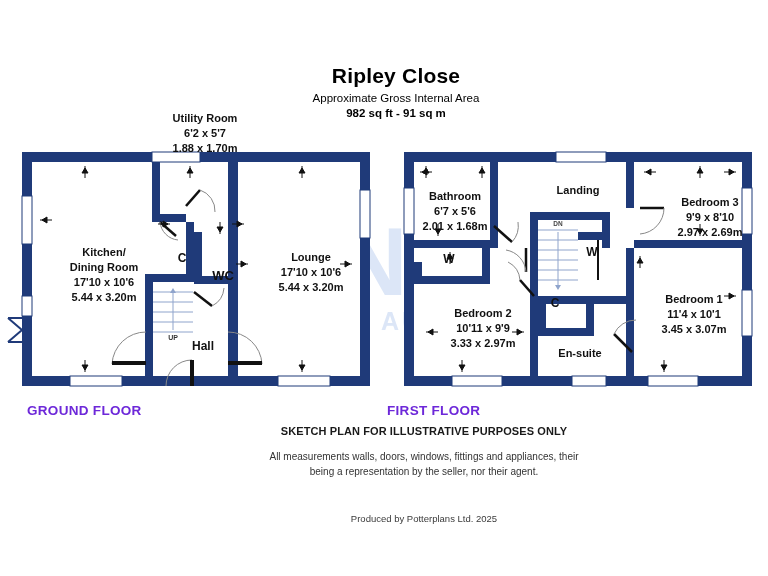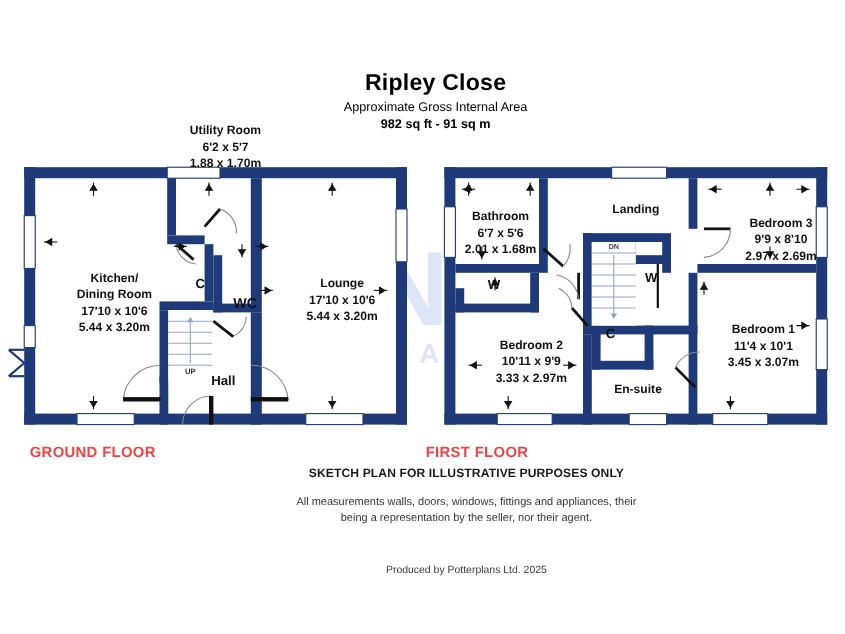--- a/index.html
+++ b/index.html
@@ -49,21 +49,21 @@
   #floorplan-svg {
     position: absolute;
     left: 0;
     top: 0;
   }
   .floor-caption {
     position: absolute;
     font-size: 13.5px;
     font-weight: bold;
     letter-spacing: 0.3px;
-    color: #ef4444;
+    color: #6d28d9;
   }
   #caption-ground { left: 27px; top: 403px; }
   #caption-first  { left: 387px; top: 403px; }
 
   .foot {
     position: absolute;
     left: 0;
     width: 768px;
     text-align: center;
     color: #2b2b2b;

